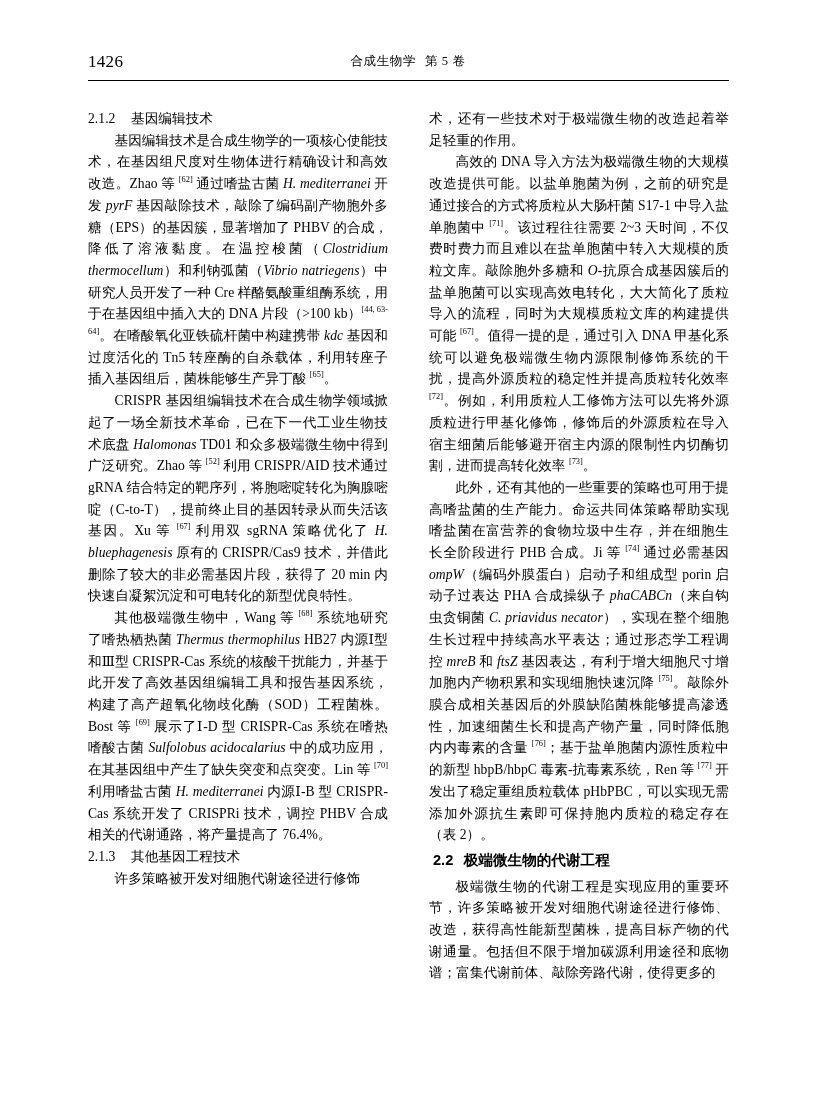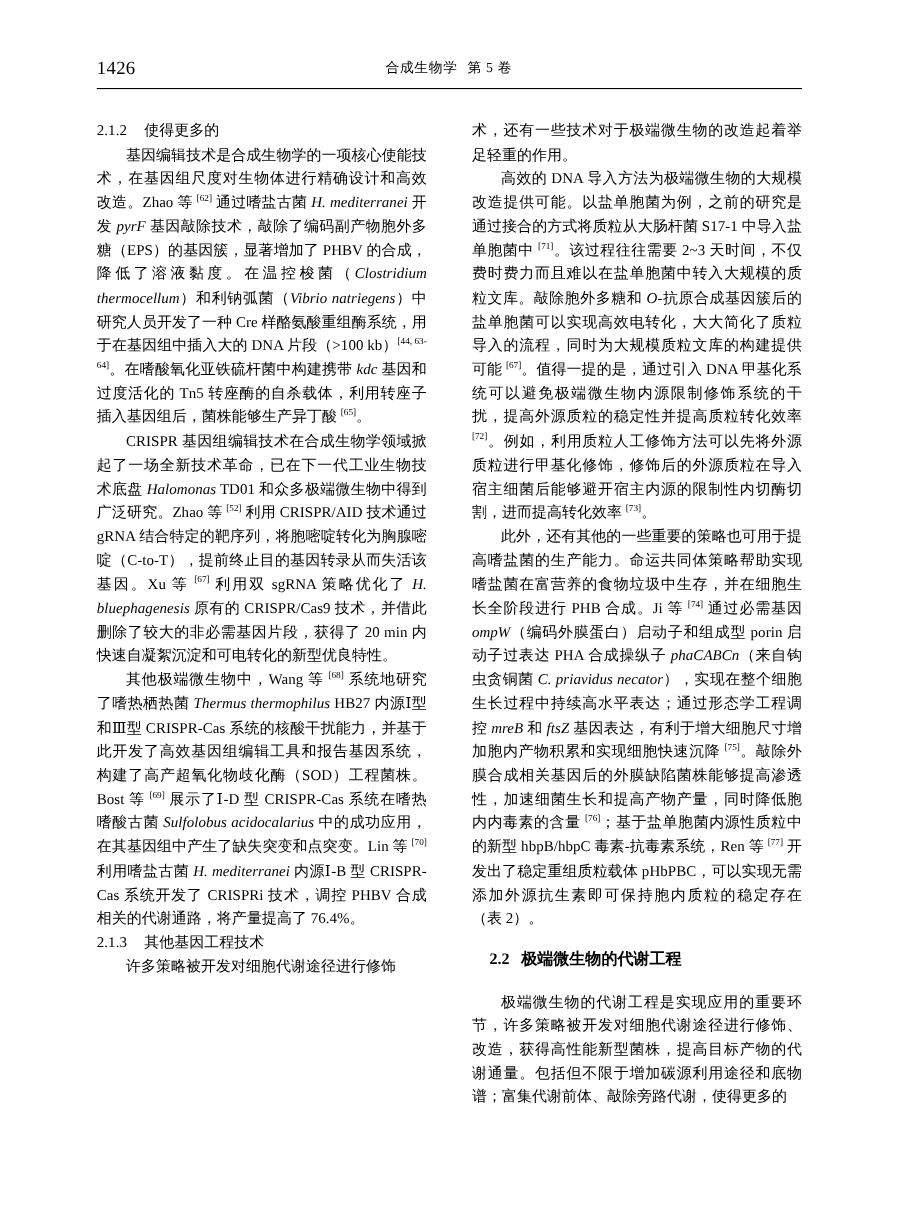--- a/index.html
+++ b/index.html
@@ -25,22 +25,22 @@
     text-align:justify;text-justify:inter-ideograph;
     letter-spacing:.05px;}
   p.ind{text-indent:1.95em;}
   i{font-style:italic;}
   sup{font-size:8.4px;vertical-align:super;line-height:0;letter-spacing:0;}
 
   h4.sub{margin:0;font-size:13.6px;line-height:21.7px;font-weight:normal;
          letter-spacing:.05px;}
   h4.sub .num{margin-right:1.15em;}
 
-  h3.sec{margin:16px;font-size:14.6px;line-height:21.7px;font-weight:bold;
-         font-family:Liberation Serif, serif;}
+  h3.sec{margin:4px;font-size:14.6px;line-height:21.7px;font-weight:bold;
+         font-family:Liberation Sans, sans-serif;}
   h3.sec .num{margin-right:.72em;}
   .gap-before{margin-top:16px;}
   .gap-after{margin-bottom:9px;}
 </style>
 </head>
 <body>
 
 <div class="page">
 
   <div class="runhead">
@@ -48,21 +48,21 @@
     <div class="journal">
       <span>合成生物学</span><span class="vol">第 5 卷</span>
     </div>
   </div>
   <div class="rule"></div>
 
   <div class="cols">
 
     <div class="col col-l">
       <h4 class="sub">
-        <span class="num">2.1.2</span><span>使得更多的</span>
+        <span class="num">2.1.2</span><span>基因编辑技术</span>
       </h4>
       <p class="ind">基因编辑技术是合成生物学的一项核心使能技术，在基因组尺度对生物体进行精确设计和高效改造。Zhao 等 <sup>[62]</sup> 通过嗜盐古菌 <i>H. mediterranei</i> 开发 <i>pyrF</i> 基因敲除技术，敲除了编码副产物胞外多糖（EPS）的基因簇，显著增加了 PHBV 的合成，降低了溶液黏度。在温控梭菌（<i>Clostridium thermocellum</i>）和利钠弧菌（<i>Vibrio natriegens</i>）中研究人员开发了一种 Cre 样酪氨酸重组酶系统，用于在基因组中插入大的 DNA 片段（&gt;100 kb）<sup>[44, 63-64]</sup>。在嗜酸氧化亚铁硫杆菌中构建携带 <i>kdc</i> 基因和过度活化的 Tn5 转座酶的自杀载体，利用转座子插入基因组后，菌株能够生产异丁酸 <sup>[65]</sup>。</p>
       <p class="ind">CRISPR 基因组编辑技术在合成生物学领域掀起了一场全新技术革命，已在下一代工业生物技术底盘 <i>Halomonas</i> TD01 和众多极端微生物中得到广泛研究。Zhao 等 <sup>[52]</sup> 利用 CRISPR/AID 技术通过 gRNA 结合特定的靶序列，将胞嘧啶转化为胸腺嘧啶（C-to-T），提前终止目的基因转录从而失活该基因。Xu 等 <sup>[67]</sup> 利用双 sgRNA 策略优化了 <i>H. bluephagenesis</i> 原有的 CRISPR/Cas9 技术，并借此删除了较大的非必需基因片段，获得了 20 min 内快速自凝絮沉淀和可电转化的新型优良特性。</p>
       <p class="ind">其他极端微生物中，Wang 等 <sup>[68]</sup> 系统地研究了嗜热栖热菌 <i>Thermus thermophilus</i> HB27 内源Ⅰ型和Ⅲ型 CRISPR-Cas 系统的核酸干扰能力，并基于此开发了高效基因组编辑工具和报告基因系统，构建了高产超氧化物歧化酶（SOD）工程菌株。Bost 等 <sup>[69]</sup> 展示了Ⅰ-D 型 CRISPR-Cas 系统在嗜热嗜酸古菌 <i>Sulfolobus acidocalarius</i> 中的成功应用，在其基因组中产生了缺失突变和点突变。Lin 等 <sup>[70]</sup> 利用嗜盐古菌 <i>H. mediterranei</i> 内源Ⅰ-B 型 CRISPR-Cas 系统开发了 CRISPRi 技术，调控 PHBV 合成相关的代谢通路，将产量提高了 76.4%。</p>
       <h4 class="sub">
         <span class="num">2.1.3</span><span>其他基因工程技术</span>
       </h4>
       <p class="ind">许多策略被开发对细胞代谢途径进行修饰</p>
     </div>
 

